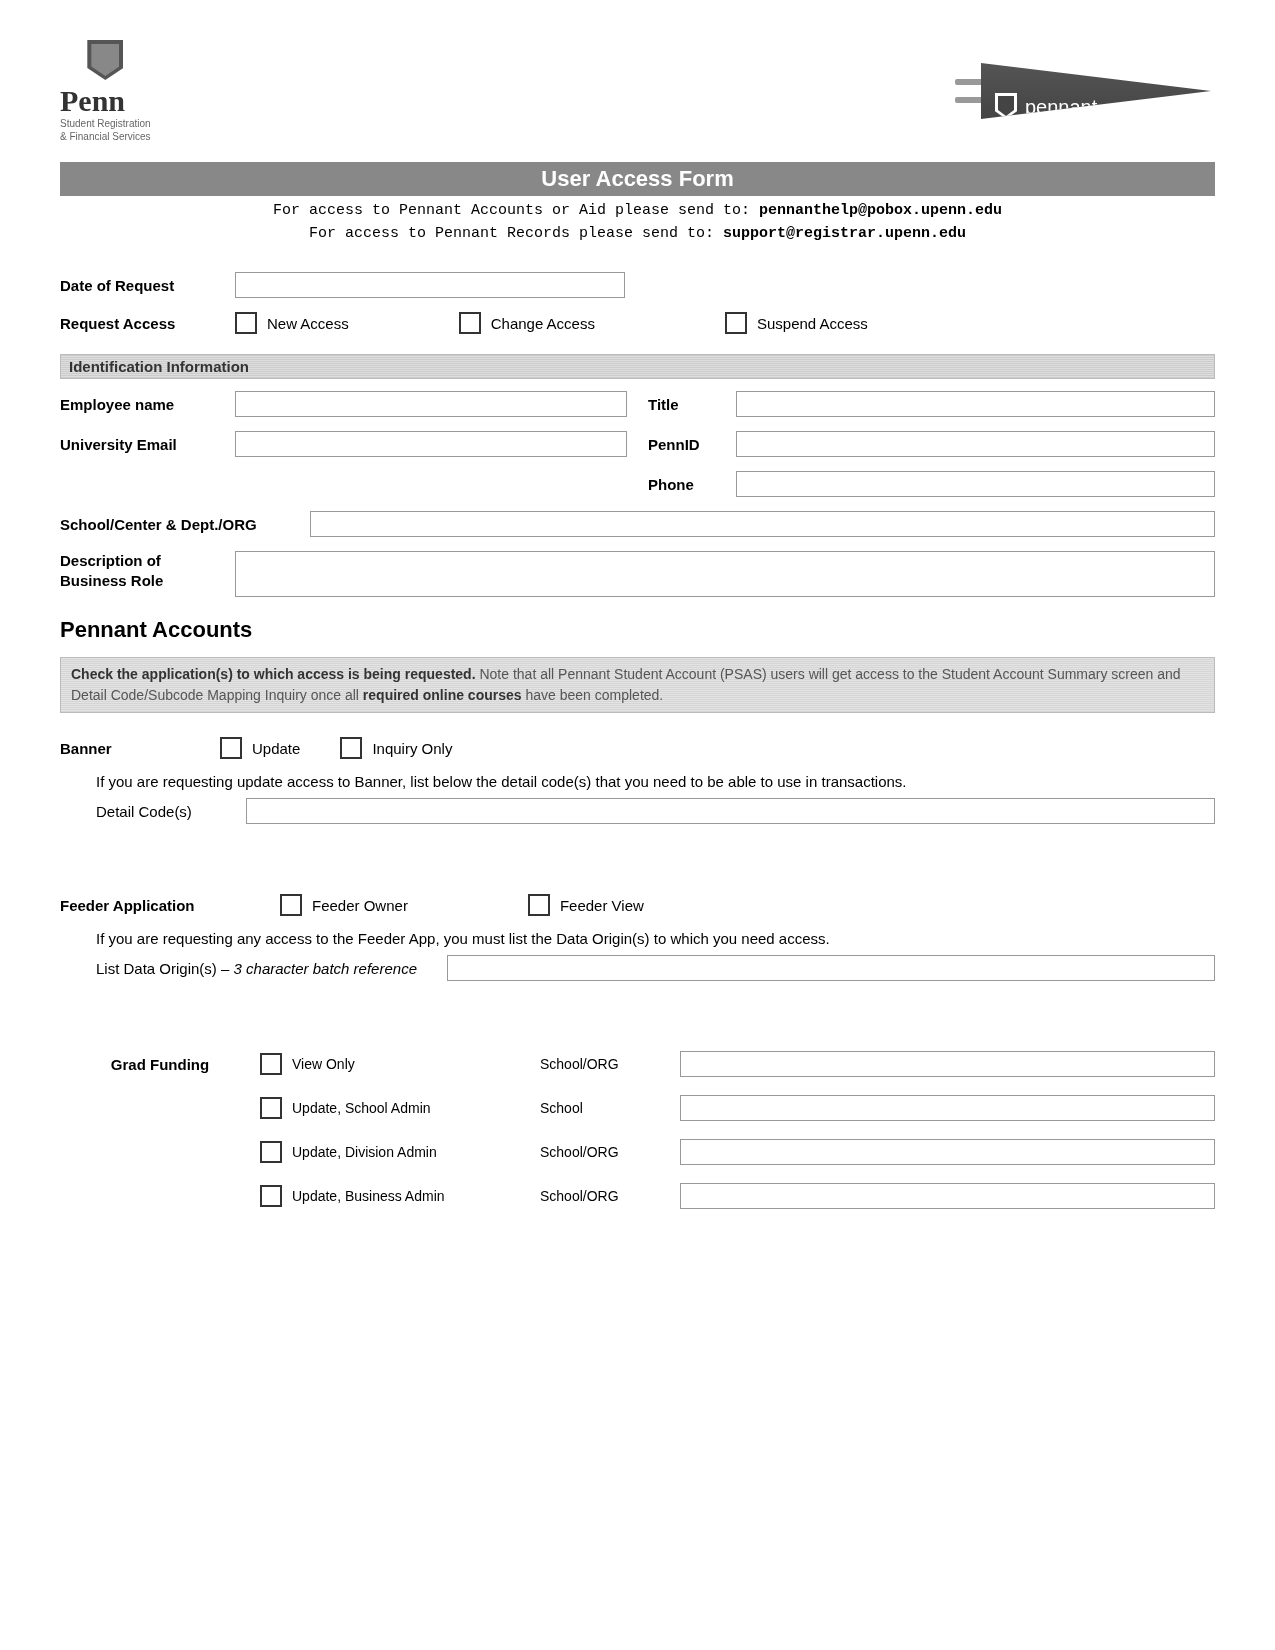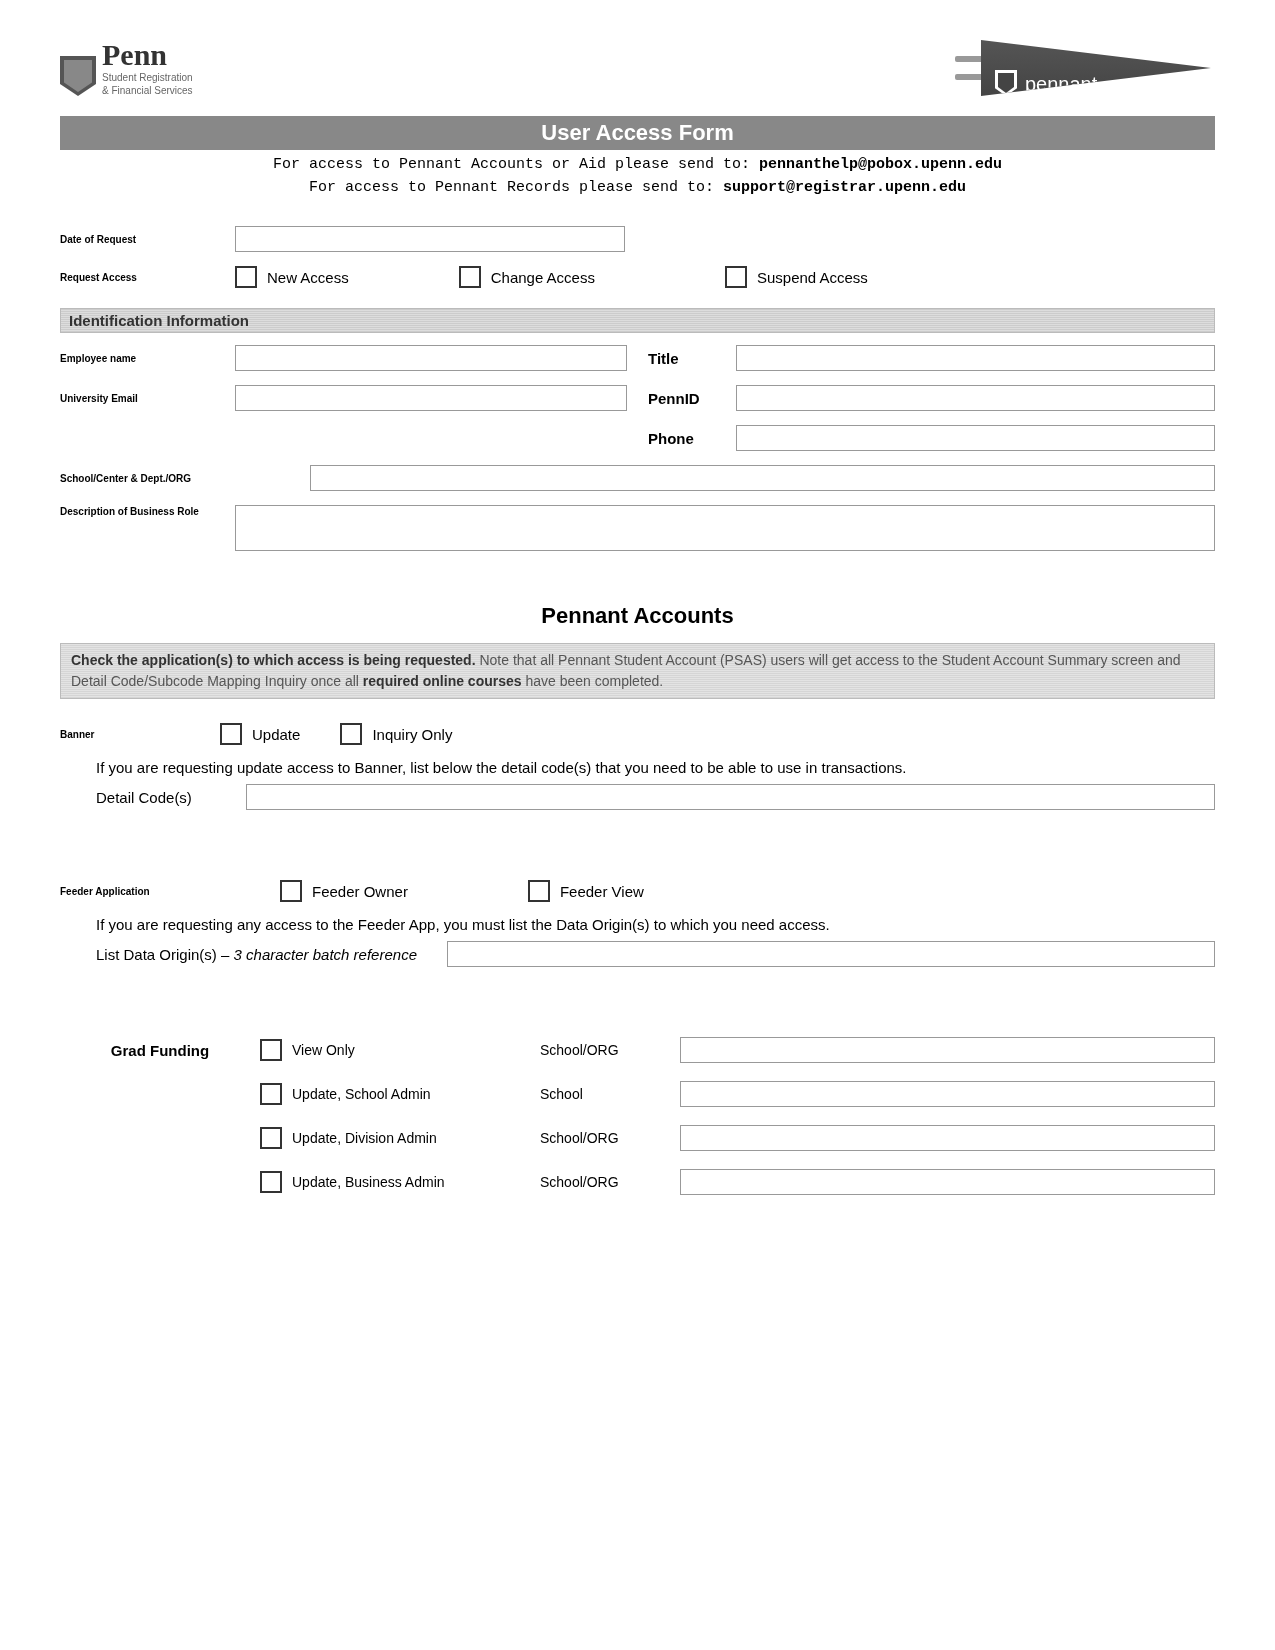--- a/index.html
+++ b/index.html
@@ -6,21 +6,21 @@
   body {
     font-family: Arial, Helvetica, sans-serif;
     font-size: 14px;
     color: #000;
     background: #fff;
     width: 1275px;
     height: 1650px;
     padding: 40px 60px;
   }
   .header-row { display: flex; justify-content: space-between; align-items: center; margin-bottom: 20px; }
-  .logo-left { display: flex; align-items: flex-end; gap: 6px; }
+  .logo-left { display: flex; align-items: center; gap: 6px; flex-direction: column; }
   .logo-shield { width: 36px; height: 40px; background: #555; clip-path: polygon(0 0,100% 0,100% 70%,50% 100%,0 70%); position: relative; }
   .logo-shield::before { content:""; position:absolute; inset:4px; background:#888; clip-path: polygon(0 0,100% 0,100% 70%,50% 100%,0 70%);}
   .logo-text { display:flex; flex-direction:column; line-height:1; }
   .logo-penn { font-family: Georgia, serif; font-size: 30px; font-weight:bold; color:#333; }
   .logo-sub { font-size: 10px; color:#666; line-height:1.1; margin-top:2px;}
   .logo-right { display:flex; align-items:center; }
   .pennant-flag {
     position: relative;
     width: 260px; height: 56px;
     display:flex; align-items:center;
@@ -44,21 +44,21 @@
     text-align: center;
     font-size: 22px;
     font-weight: bold;
     padding: 4px 0;
     margin-bottom: 6px;
   }
   .intro { text-align:center; font-size:15px; margin:6px 0;font-family:Liberation Mono, monospace; }
   .intro b { font-weight:bold; }
   .form-block { margin-top: 30px; }
   .row { display:flex; align-items:center; margin-bottom:14px; gap:10px; }
-  .lbl { font-weight:bold; font-size:10px; width:165px; flex-shrink:0;}
+  .lbl { font-weight:bold; font-size:15px; width:165px; flex-shrink:0;}
   .lbl-sm { font-weight:bold; font-size:15px; width:78px; flex-shrink:0; }
   .txt-in {
     border:1px solid #999;
     height:26px;
     padding:2px 6px;
     font-size:14px;
     background:#fff;
   }
   .txt-multi { height:46px; }
   .cb {
@@ -73,21 +73,21 @@
     border:1px solid #bbb;
     padding:3px 8px;
     font-weight:bold;
     font-size:15px;
     color:#333;
     margin-top:20px;
     margin-bottom:12px;
   }
   .two-col { display:flex; gap:21px; }
   .col { flex:1; }
-  .h2 { font-size:22px; font-weight:bold; margin-top:52px; margin-bottom:14px;text-align:center; }
+  .h2 { font-size:22px; font-weight:bold; margin-top:20px; margin-bottom:14px; }
   .note-bar {
     background: repeating-linear-gradient(0deg,#d5d5d5,#d5d5d5 1px,#e3e3e3 1px,#e3e3e3 2px);
     border:1px solid #bbb;
     padding:6px 10px;
     font-size:14px;
     color:#555;
     line-height:1.5;
     margin-bottom:24px;
   }
   .note-bar .b { font-weight:bold; color:#333;}

